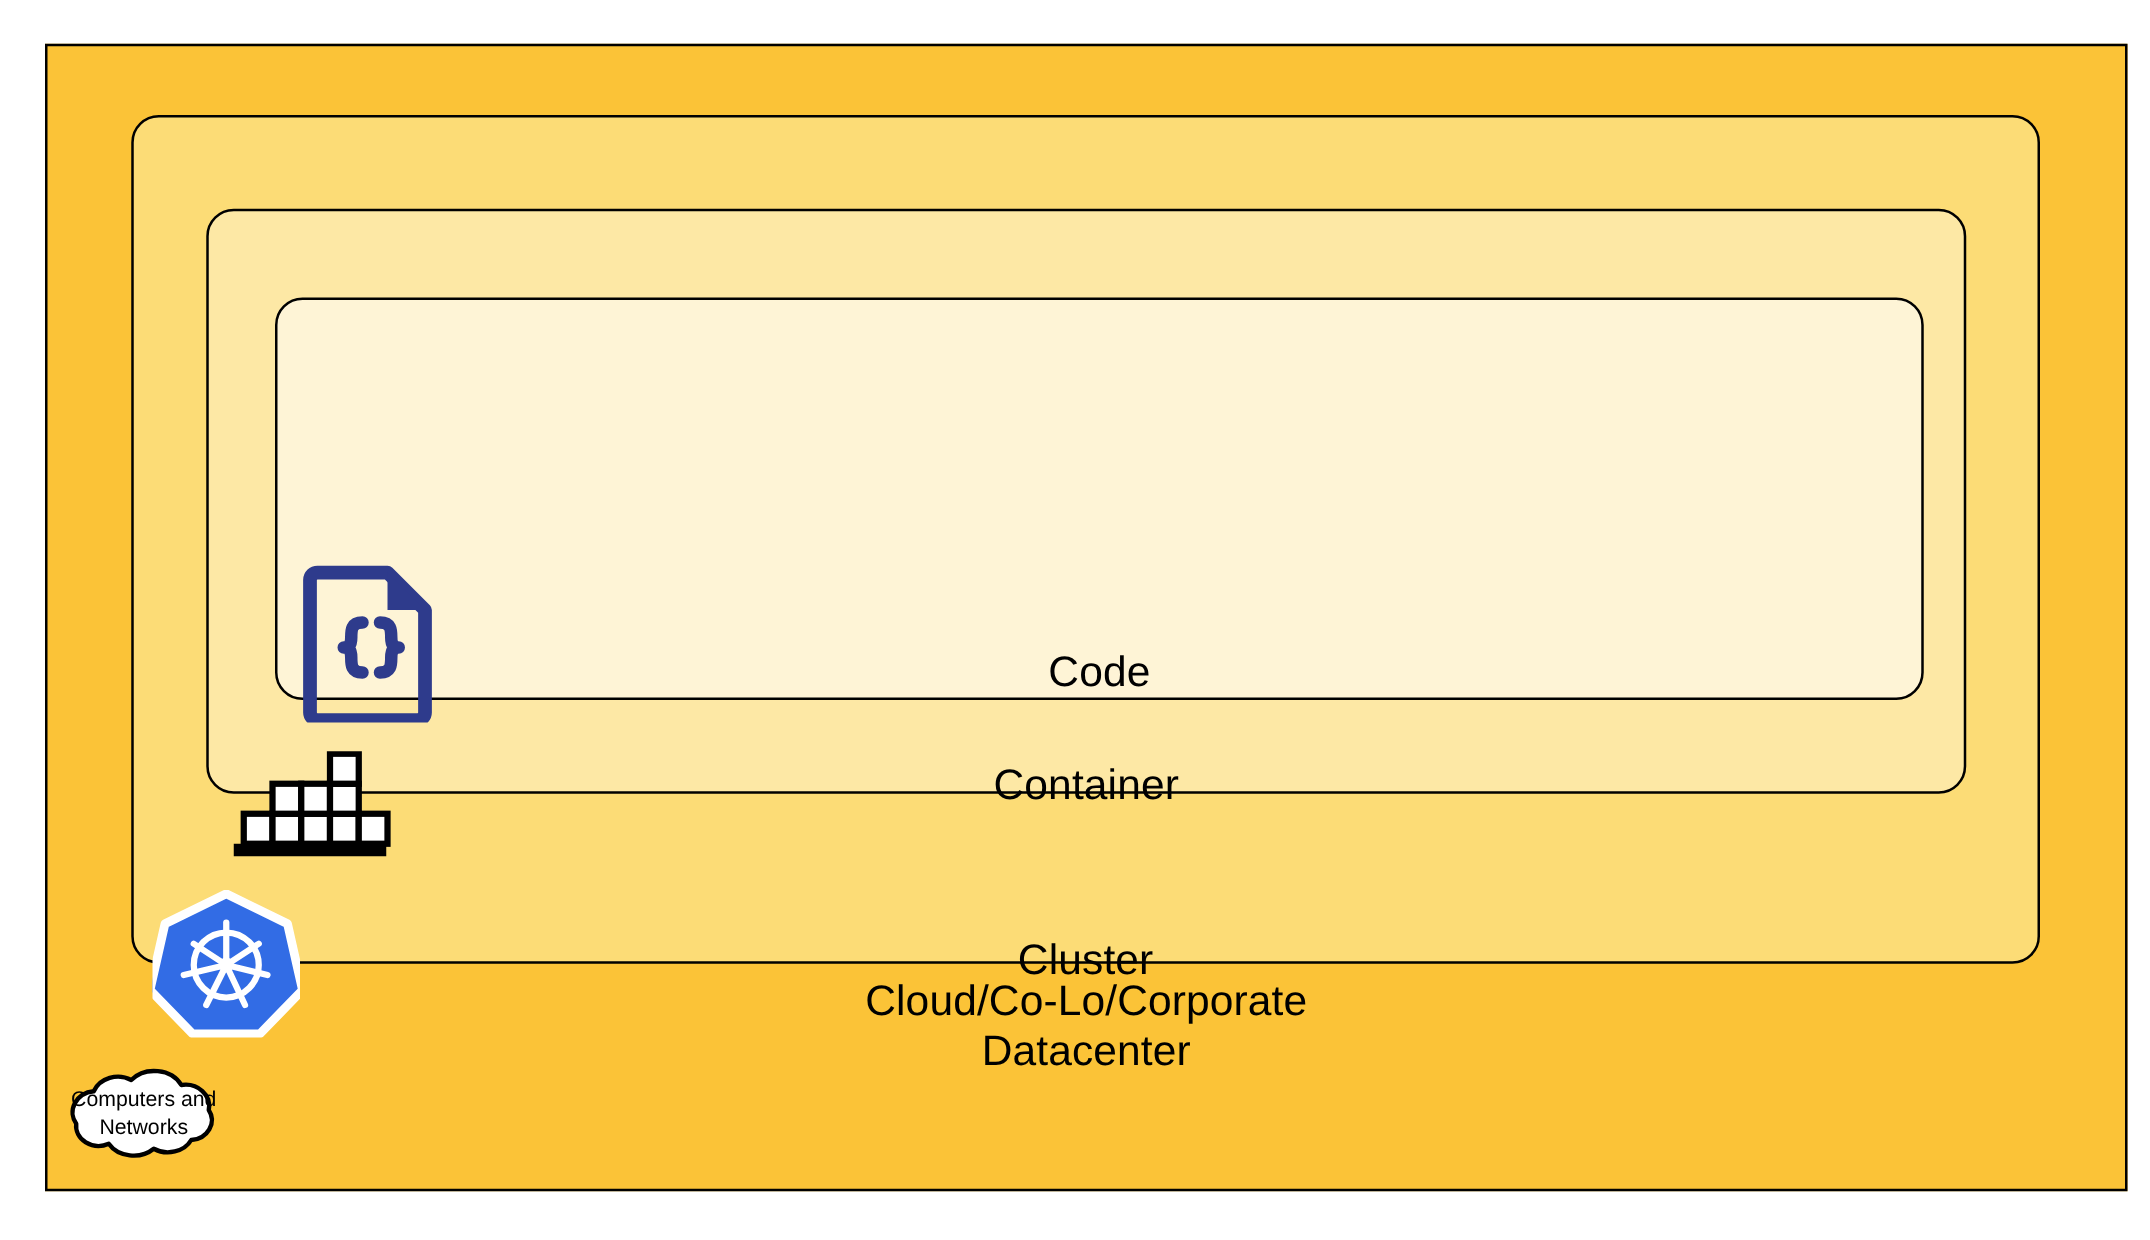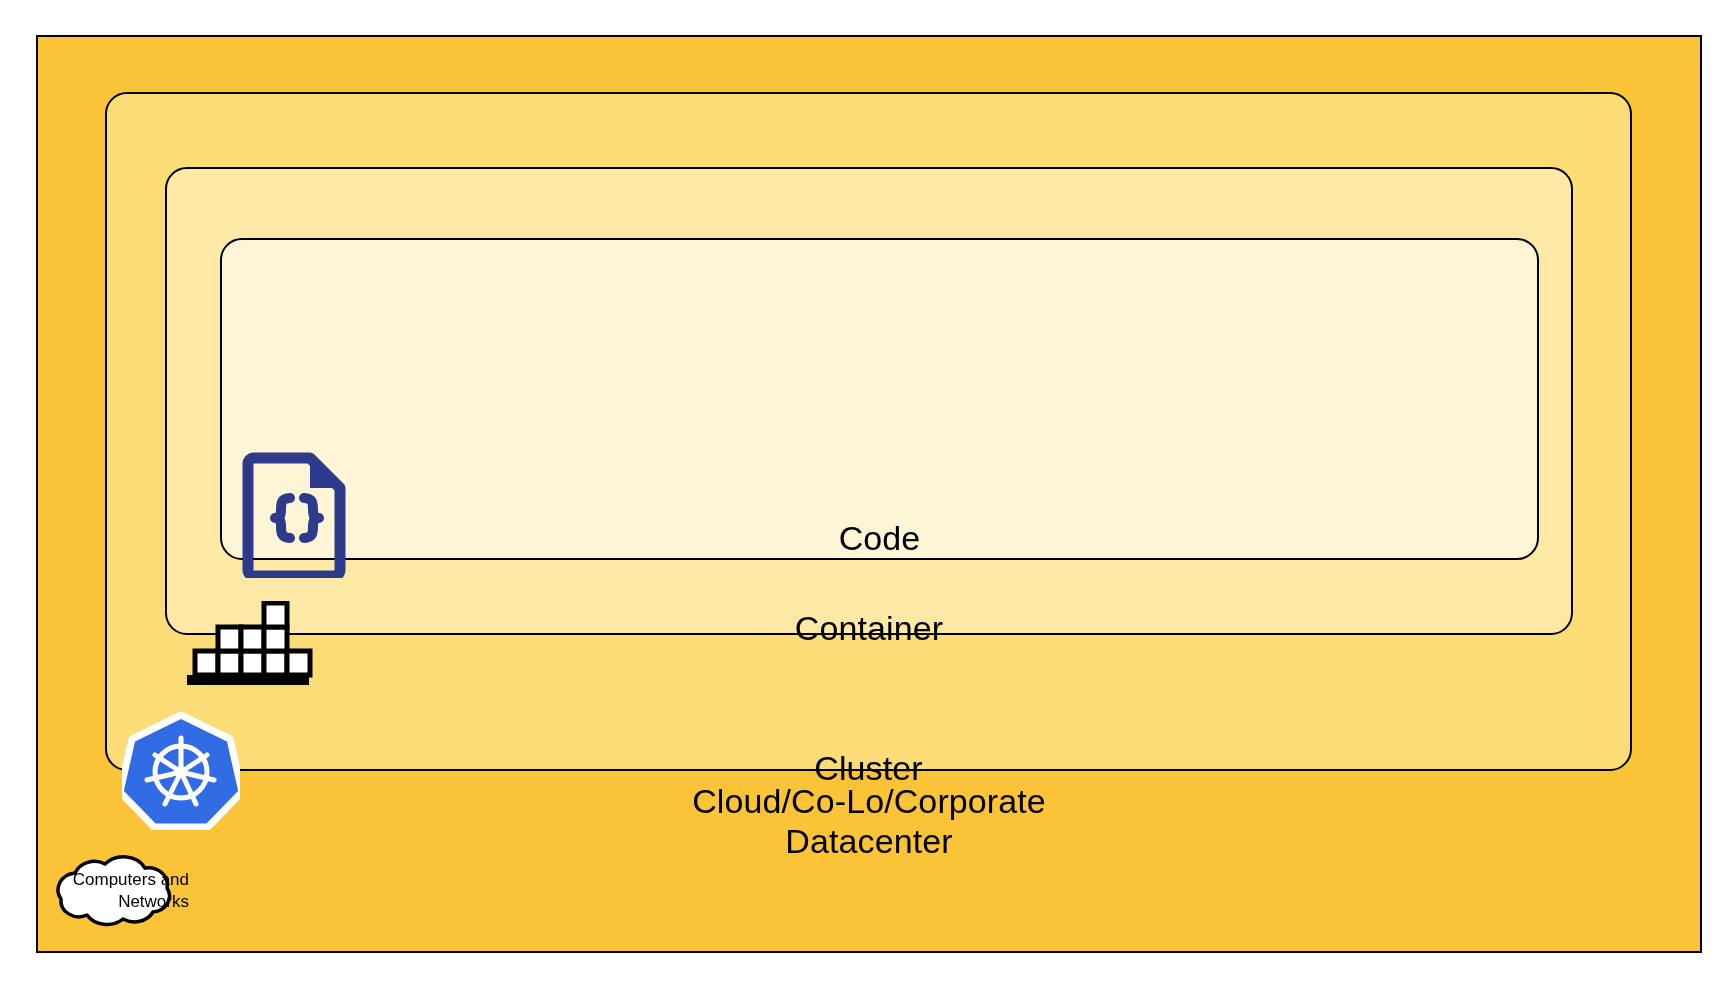--- a/index.html
+++ b/index.html
@@ -136,21 +136,21 @@
   }
   .cloud-wrap svg {
     position: absolute;
     left: 0; top: 0;
   }
   .cloud-text {
     position: absolute;
     left: 6px;
     top: 24px;
     width: 148px;
-    text-align: right;
+    text-align: center;
     font-size: 17px;
     line-height: 22px;
     color: #000000;
     white-space: pre-line;
     z-index: 3;
   }
 </style>
 </head>
 <body>
 

